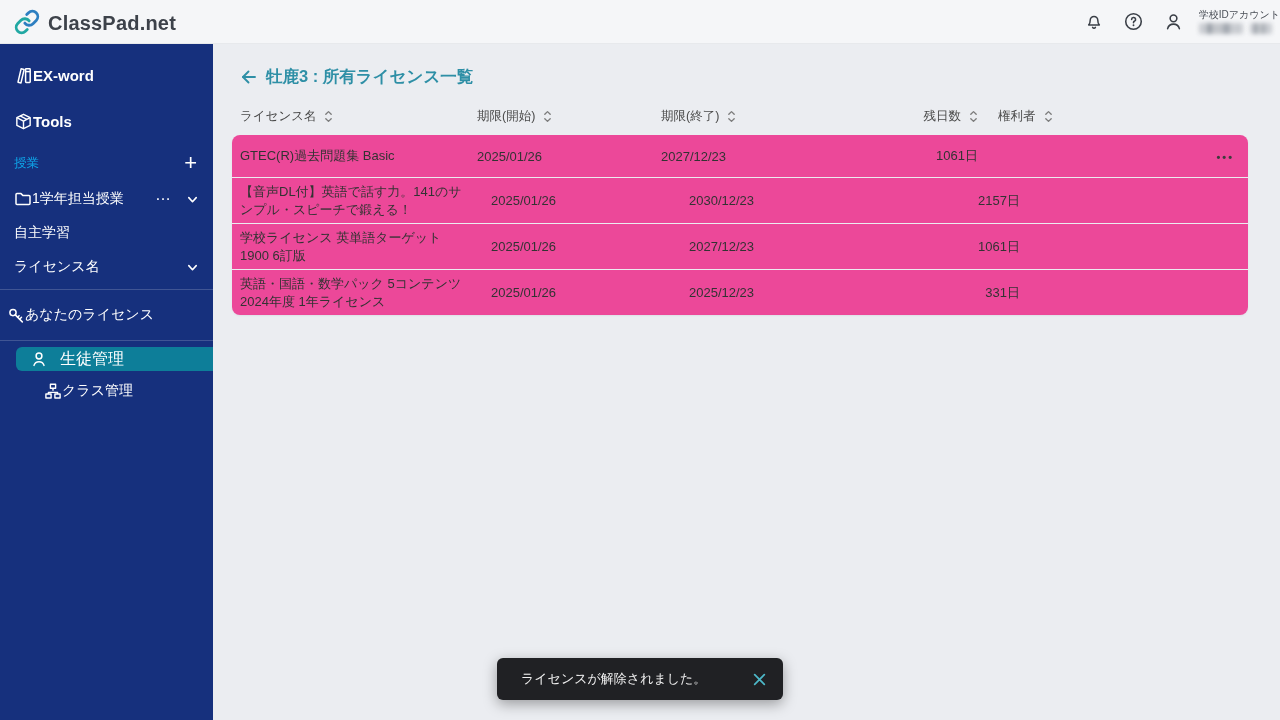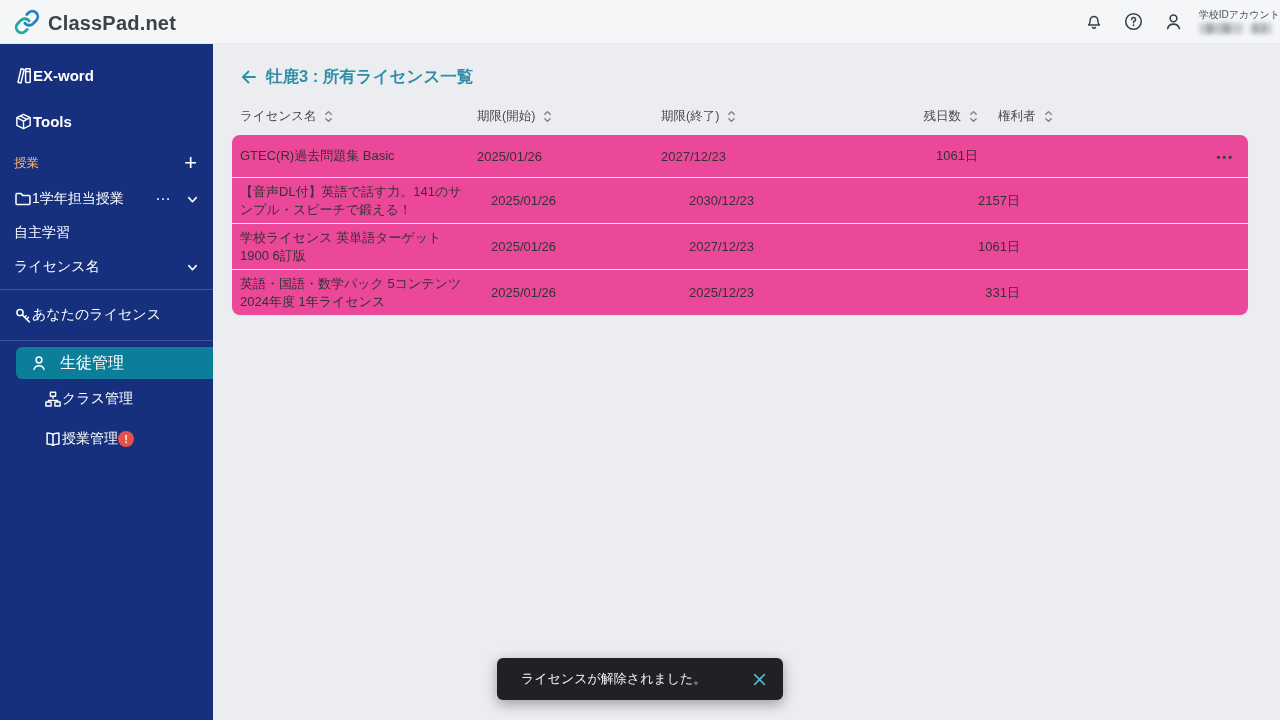--- a/index.html
+++ b/index.html
@@ -29,30 +29,30 @@
 
   
   .sidebar {
     position:absolute; top:44px; left:0; width:213px; height:676px;
     background:#16307d; color:#fff; padding-top:8px; z-index:20;
   }
   .side-item { display:flex; align-items:center; gap:0; padding:0 14px; cursor:pointer; }
   .side-item .lbl { font-size:14px; }
   .item-big { height:46px; } .item-big .lbl { font-size:15px; font-weight:700; }
   .section-row { height:38px; display:flex; align-items:center; padding:0 16px 0 14px; }
-  .section-label { font-size:12.5px; color:#fdba74; }
+  .section-label { font-size:12.5px; color:#0ea5e9; }
   .plus { margin-left:auto; font-size:22px; font-weight:300; color:#fff; cursor:pointer; line-height:1; }
   .item-sm { height:34px; }
   .row-tools { margin-left:auto; display:flex; align-items:center; gap:14px; }
   .ellipsis-glyph { font-size:16px; letter-spacing:1px; position:relative; top:-4px; cursor:pointer; }
   .divider { height:1px; background:rgba(255,255,255,.18); margin:5px 0; }
-  .item-med { height:40px; }
+  .item-med { height:40px;padding-left:7px; }
   .item-admin { height:42px; }
   .selected-item {
-    margin:6px 0 0 16px; height:32px; background:#0d7e99;
+    margin:6px 0 0 16px; height:24px; background:#0d7e99;
     border-radius:6px 0 0 6px; display:flex; align-items:center; gap:12px;
     padding:0 14px; cursor:pointer;
   }
   .sub-item { padding-left:44px; height:40px; }
   .badge {
     width:16px; height:16px; border-radius:50%; background:#e8504a; color:#fff;
     font-size:11px; font-weight:700; display:flex; align-items:center; justify-content:center;
   }
 
   
@@ -240,30 +240,20 @@
       <svg width="18" height="18" viewBox="0 0 18 18" fill="none" stroke="#fff" stroke-width="1.4" stroke-linejoin="round">
         <rect x="6.4" y="2.2" width="5.2" height="4"></rect>
         <path d="M9 6.2v2.6M4.4 12v-1.6h9.2V12"></path>
         <rect x="1.9" y="12" width="5.2" height="4"></rect>
         <rect x="10.9" y="12" width="5.2" height="4"></rect>
       </svg>
     </span>
     <span class="lbl">クラス管理</span>
   </div>
 
-  <div class="side-item sub-item">
-    <span>
-      <svg width="18" height="18" viewBox="0 0 18 18" fill="none" stroke="#fff" stroke-width="1.5" stroke-linejoin="round">
-        <path d="M9 4.3C7.6 3.2 5.6 2.9 3.1 2.9v11c2.5 0 4.5.3 5.9 1.4 1.4-1.1 3.4-1.4 5.9-1.4v-11c-2.5 0-4.5.3-5.9 1.4Z"></path>
-        <path d="M9 4.3v11"></path>
-      </svg>
-    </span>
-    <span class="lbl">授業管理</span>
-    <span class="badge">!</span>
-  </div>
 </div>
 
 <div class="main">
 
   <div class="title-row">
     <span class="back-btn">
       <span>
         <svg width="20" height="20" viewBox="0 0 20 20" fill="none" stroke="#2e8fa6" stroke-width="1.9" stroke-linecap="round" stroke-linejoin="round">
           <path d="M10.5 4.5 5 10l5.5 5.5"></path>
             <path d="M5 10h12"></path>

